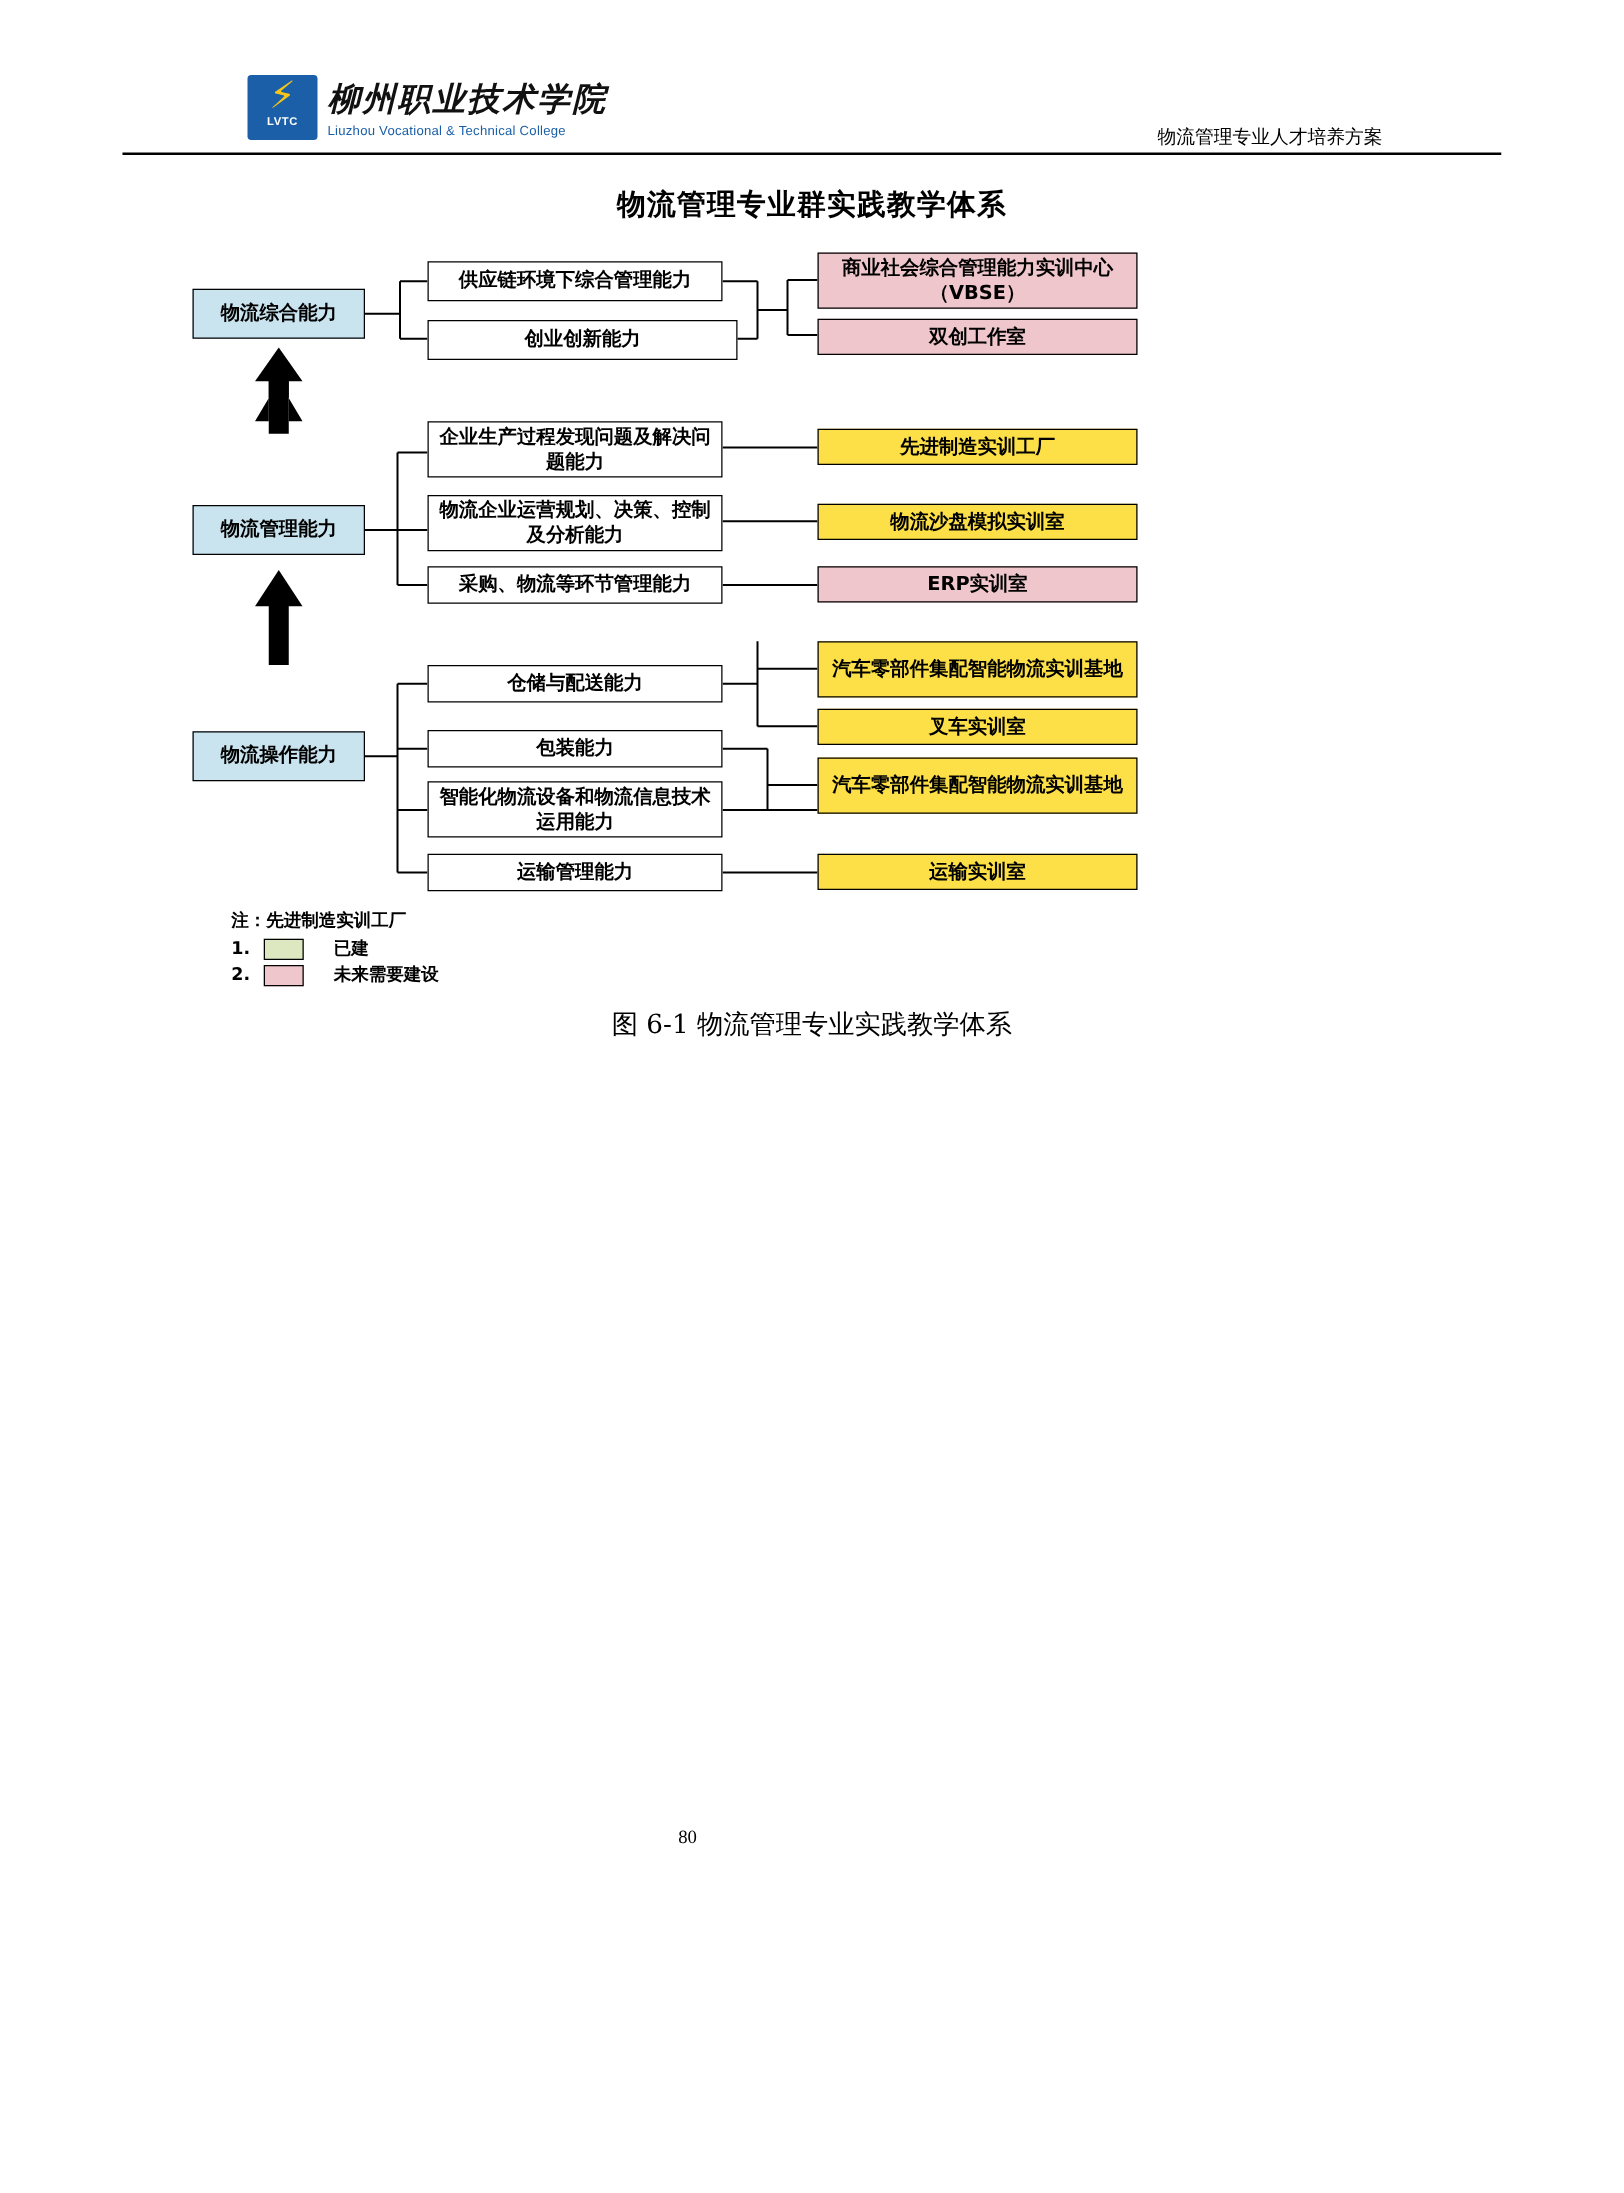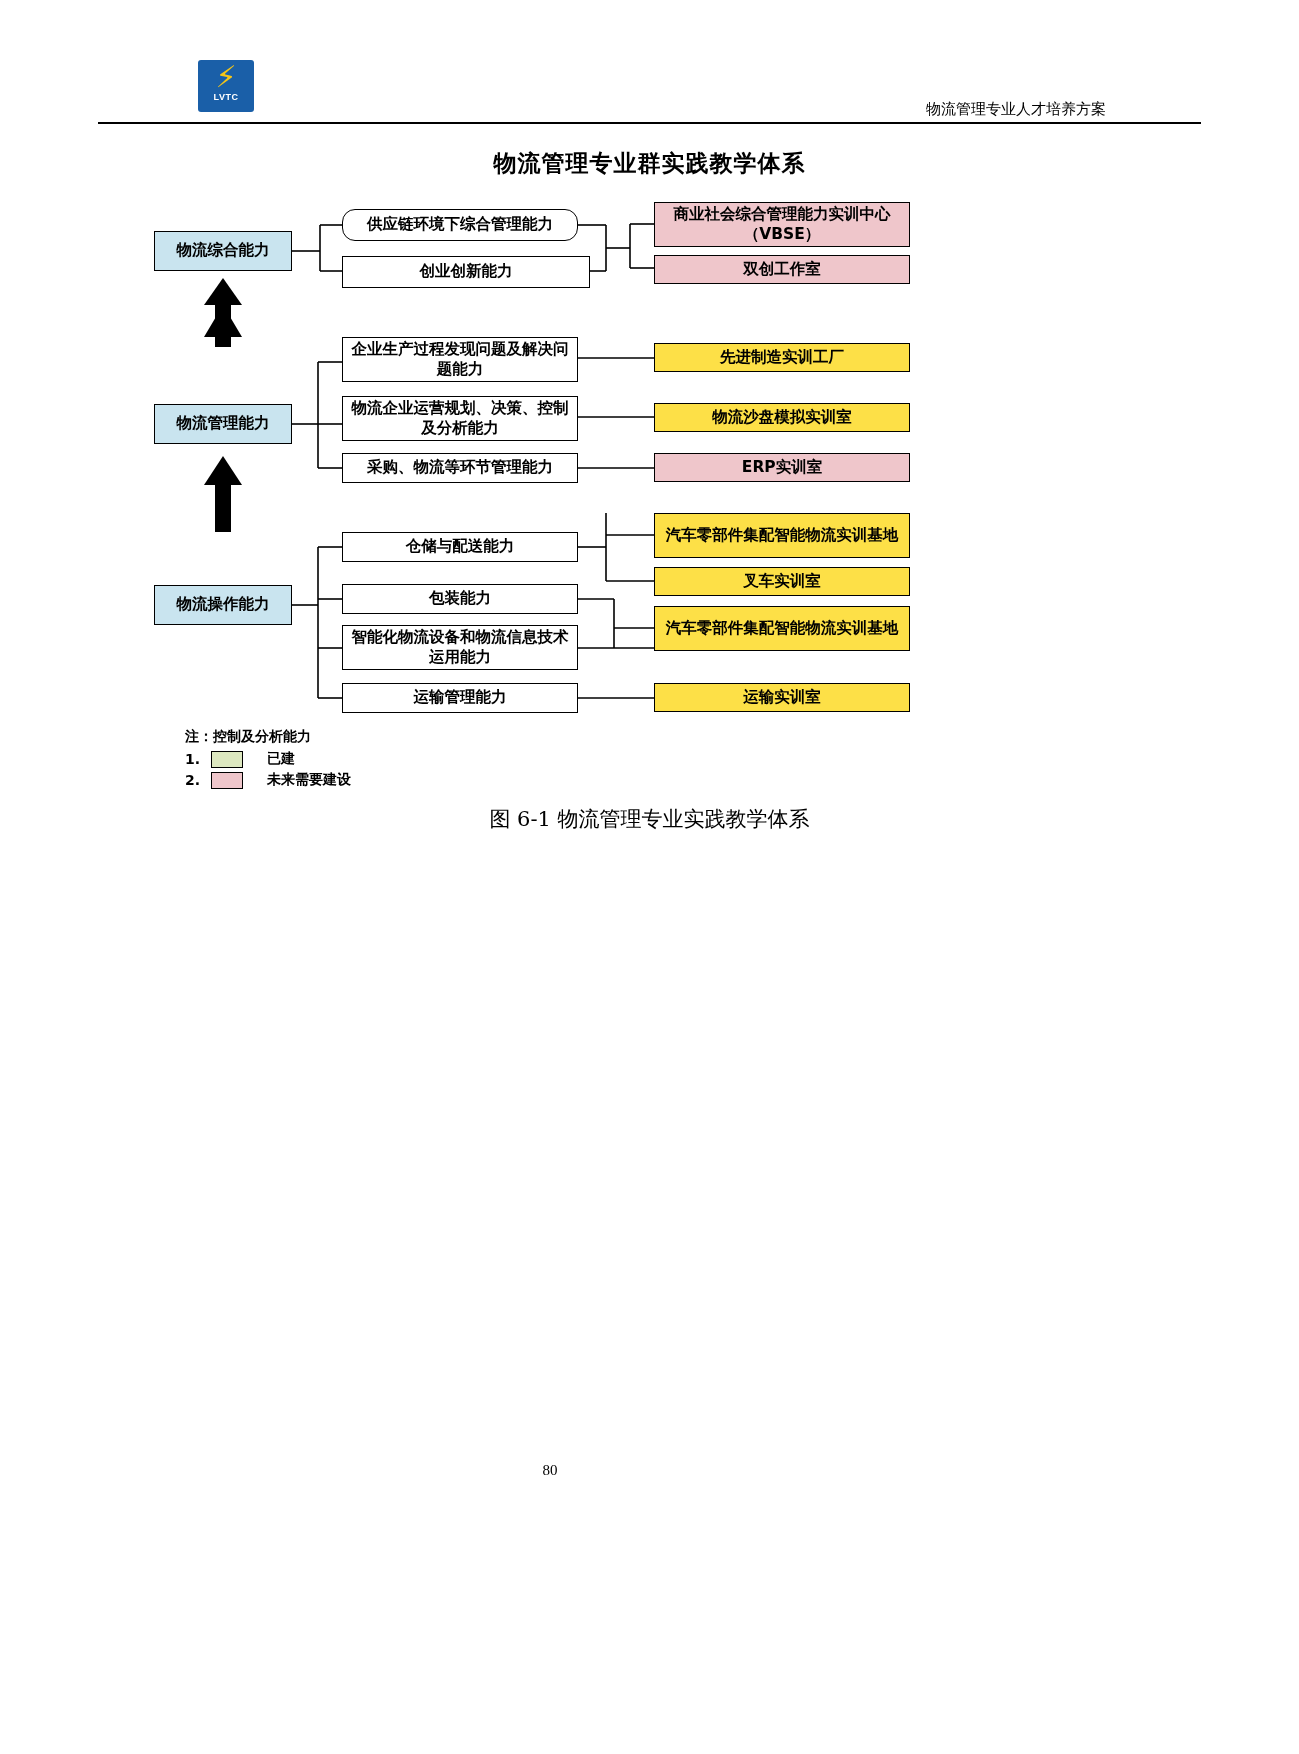--- a/index.html
+++ b/index.html
@@ -182,20 +182,24 @@
   }
 </style>
 </head>
 <body>
 
 <div class="header">
   <div class="logo-wrap">
     <div class="logo-mark">
       <span class="bolt">⚡</span>
       <span class="lvtc">LVTC</span>
+    </div>
+    <div class="logo-text">
+      <div class="logo-cn">柳州职业技术学院</div>
+      <div class="logo-en">Liuzhou Vocational &amp; Technical College</div>
     </div>
   </div>
   <div class="header-right">物流管理专业人才培养方案</div>
 </div>
 <div class="header-rule"></div>
 
 <div class="doc-title">物流管理专业群实践教学体系</div>
 
 <svg id="diagram" viewBox="0 0 1299 1754">
   <g stroke="#000" stroke-width="1.6" fill="none">
@@ -253,21 +257,21 @@
   <g fill="#000">
     <rect x="215" y="480" width="16" height="52"></rect>
     <polygon points="204,485 242,485 223,456"></polygon>
   </g>
 </svg>
 
 <div class="node level1" style="left:154px; top:231px; width:138px; height:40px;">
   <span>物流综合能力</span>
 </div>
 
-<div class="node level2" style="left:342px; top:209px; width:236px; height:32px;border-radius:13px;">
+<div class="node level2" style="left:342px; top:209px; width:236px; height:32px;">
   <span>供应链环境下综合管理能力</span>
 </div>
 <div class="node level2" style="left:342px; top:256px; width:248px; height:32px;">
   <span>创业创新能力</span>
 </div>
 
 <div class="node lab-future" style="left:654px; top:202px; width:256px; height:45px;">
   <span>商业社会综合管理能力实训中心（VBSE）</span>
 </div>
 <div class="node lab-future" style="left:654px; top:255px; width:256px; height:29px;">
@@ -322,21 +326,21 @@
   <span>叉车实训室</span>
 </div>
 <div class="node lab-built" style="left:654px; top:606px; width:256px; height:45px;">
   <span>汽车零部件集配智能物流实训基地</span>
 </div>
 <div class="node lab-built" style="left:654px; top:683px; width:256px; height:29px;">
   <span>运输实训室</span>
 </div>
 
 <div class="legend">
-  <div class="legend-title">注：控制及分析能力</div>
+  <div class="legend-title">注：先进制造实训工厂</div>
   <div class="legend-row">
     <span class="legend-num">1.</span>
     <span class="legend-swatch built"></span>
     <span class="legend-label">已建</span>
   </div>
   <div class="legend-row">
     <span class="legend-num">2.</span>
     <span class="legend-swatch future"></span>
     <span class="legend-label">未来需要建设</span>
   </div>

